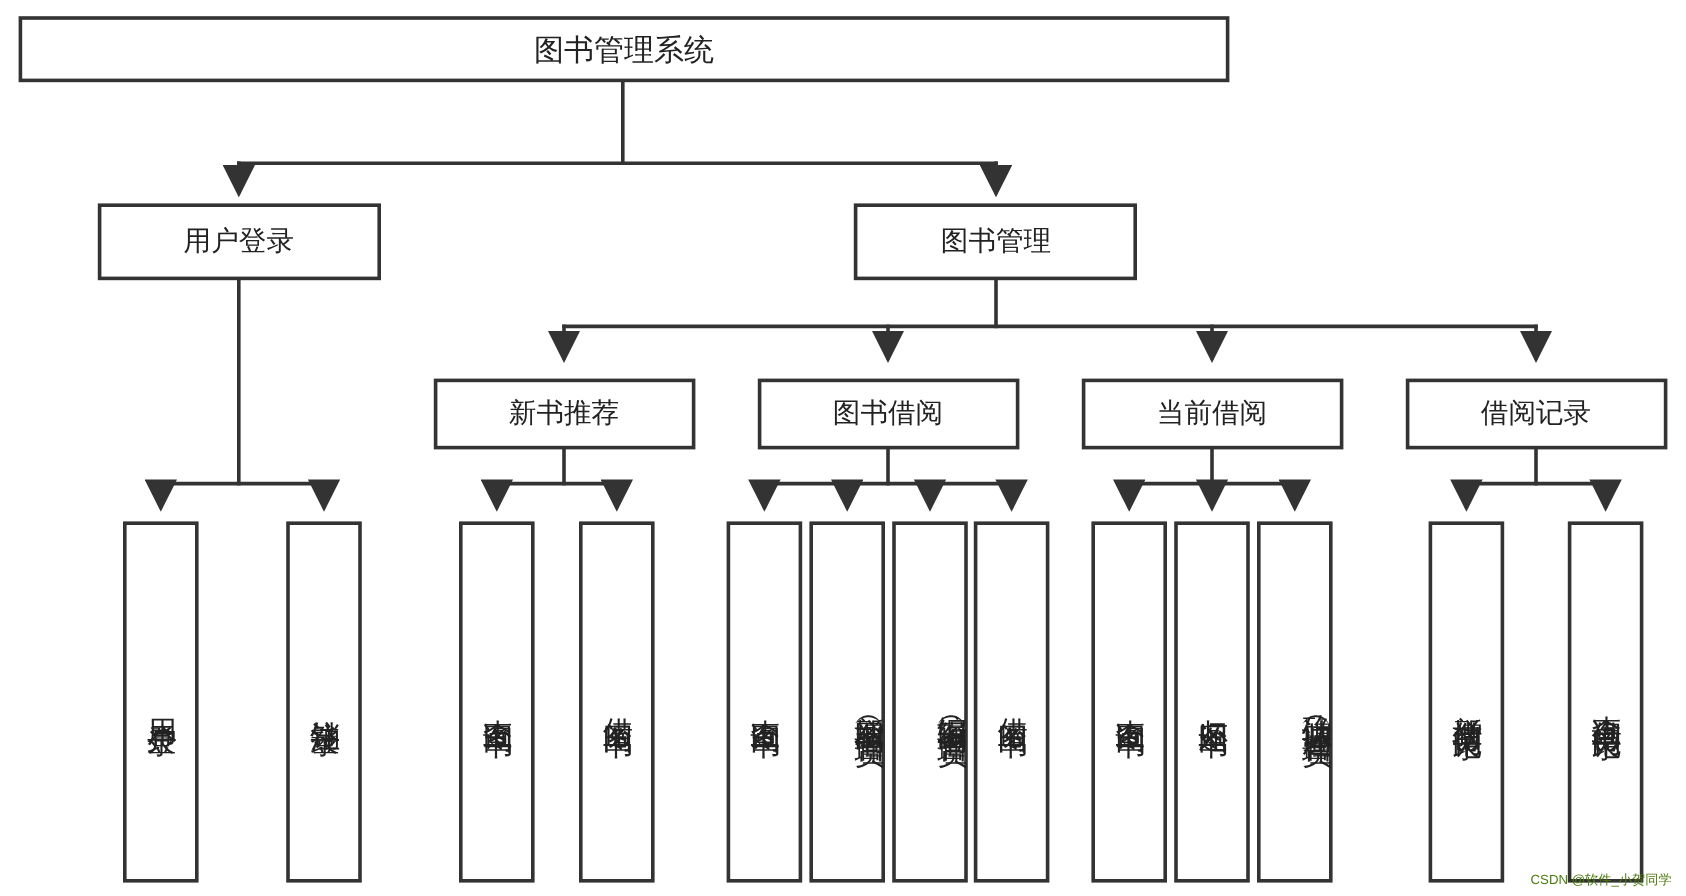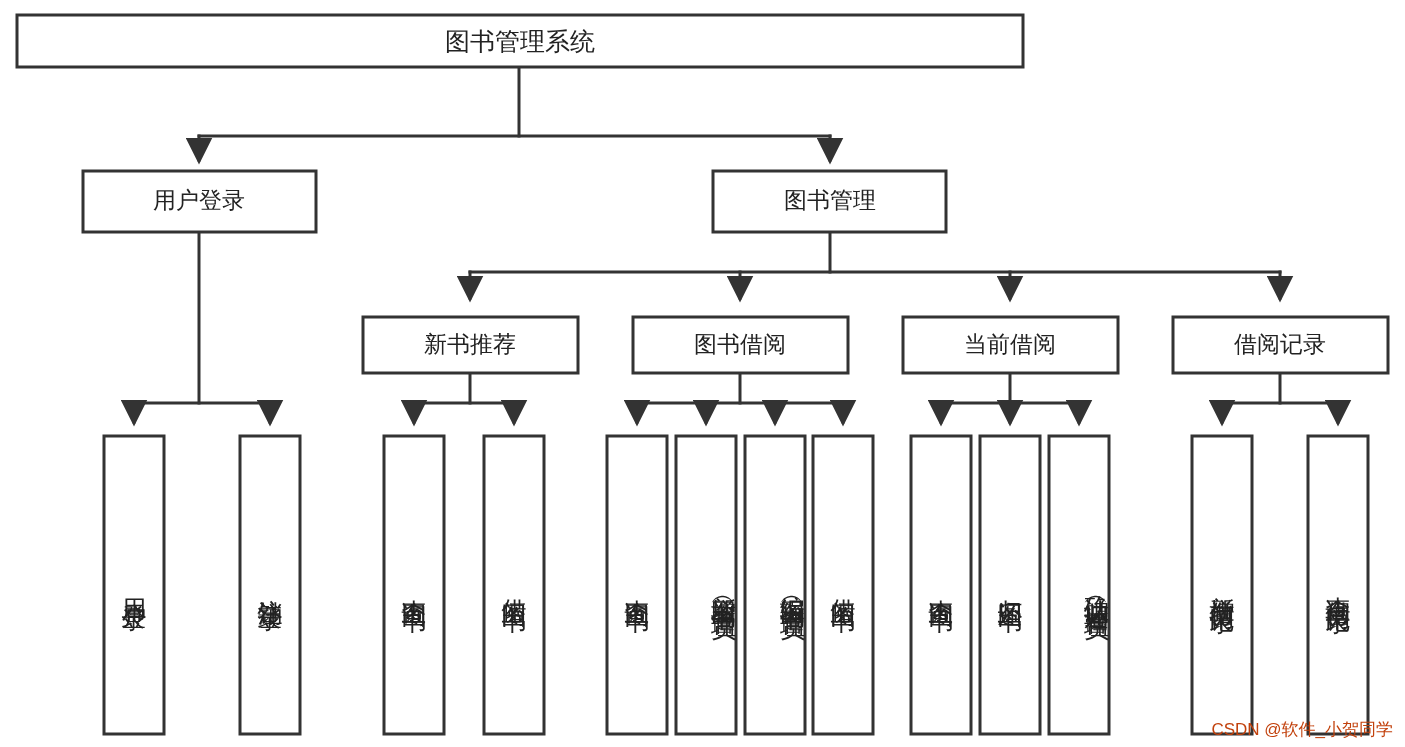--- a/index.html
+++ b/index.html
@@ -62,22 +62,22 @@
     letter-spacing: 3px;
     color: #222222;
     white-space: nowrap;
     pointer-events: none;
   }
   .watermark {
     position: absolute;
     right: 12px;
     bottom: 6px;
     font-family: "Liberation Sans", "DejaVu Sans", sans-serif;
-    font-size: 17px;
-    color: #c2410c;
+    font-size: 11px;
+    color: #4d7c0f;
     white-space: nowrap;
     user-select: none;
   }
 </style>
 </head>
 <body>
 
 <div id="diagram-root">
 
   <svg class="flow" viewBox="0 0 1405 747" xmlns="http://www.w3.org/2000/svg">

